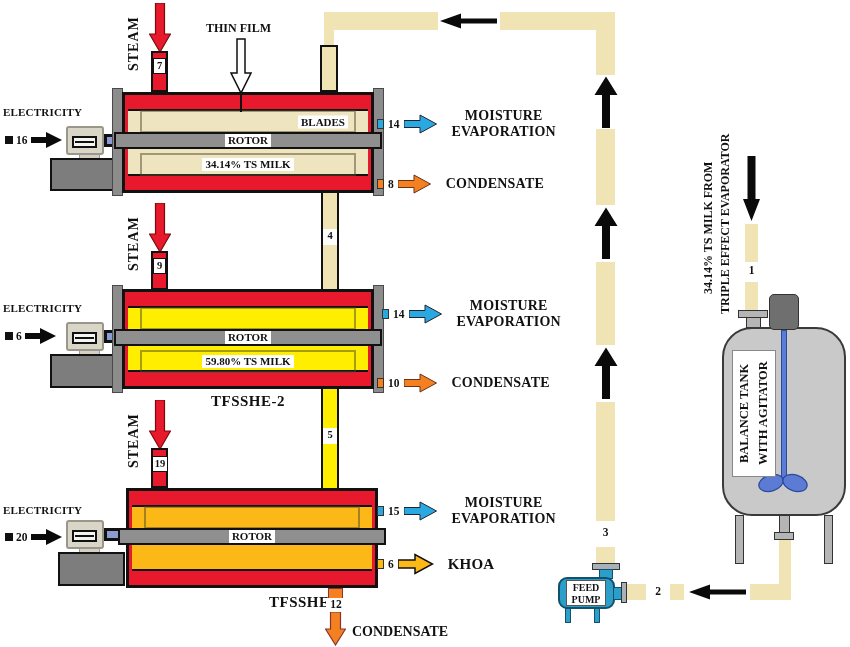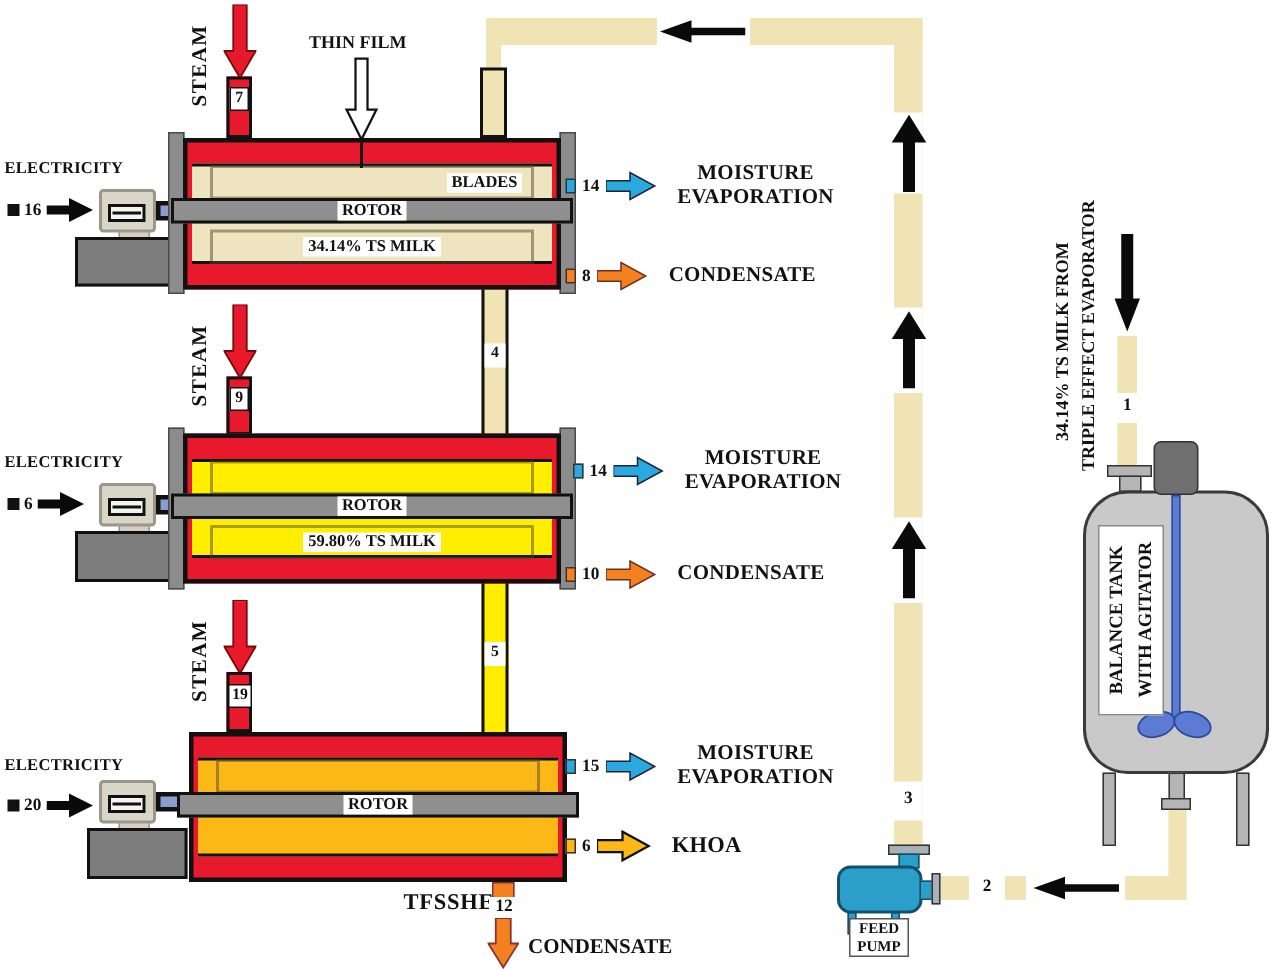--- a/index.html
+++ b/index.html
@@ -74,21 +74,21 @@
   .tank-motor { position:absolute; left:769px; top:294px; width:30px; height:36px;
     background:#6f6f6f; border:1.5px solid #333; border-radius:5px; }
   .shaft-blue { position:absolute; left:781px; top:330px; width:6px; height:152px;
     background:#5b7bd5; border:1px solid #2b4a9b; }
   .tank-label { position:absolute; left:732px; top:350px; width:44px; height:127px;
     background:#fff; border:1px solid #888; }
   .tank-label .vtext { position:absolute; inset:2px; font-size:12.5px; line-height:19px; }
   .pump-body { position:absolute; left:558px; top:577px; width:57px; height:32px;
     background:#2b9fc9; border:2px solid #14506b; border-radius:9px; }
   .pump-label { position:absolute; left:566px; top:580px; width:40px; height:26px; background:#fff;
-    border:1px solid #555; font-size:10px; line-height:12px; text-align:center; padding-top:1px;margin-top:32px; }
+    border:1px solid #555; font-size:10px; line-height:12px; text-align:center; padding-top:1px; }
   .bluepart { position:absolute; background:#2b9fc9; border:1px solid #14506b; }
   .steelpart { position:absolute; background:#a8b0b8; border:1px solid #333; }
 </style>
 </head>
 <body>
 
 <div class="stage">
 
   <div class="pipe" style="left:324px;top:12px;width:291px;height:18px"></div>
 
@@ -275,20 +275,21 @@
     <div class="shell">
       <div class="interior"></div>
     </div>
     <div class="panel up"></div>
     <div class="rotor">
       <span class="wlabel">ROTOR</span>
     </div>
     <div class="panel low">
       <span class="wlabel">59.80% TS MILK</span>
     </div>
+    <div class="unit-name" style="top:104px">TFSSHE-2</div>
   </div>
 
   <div class="unit u3" style="left:126px;top:488px;height:100px">
     <div class="shell">
       <div class="interior"></div>
     </div>
     <div class="panel up"></div>
     <div class="rotor">
       <span class="wlabel">ROTOR</span>
     </div>

